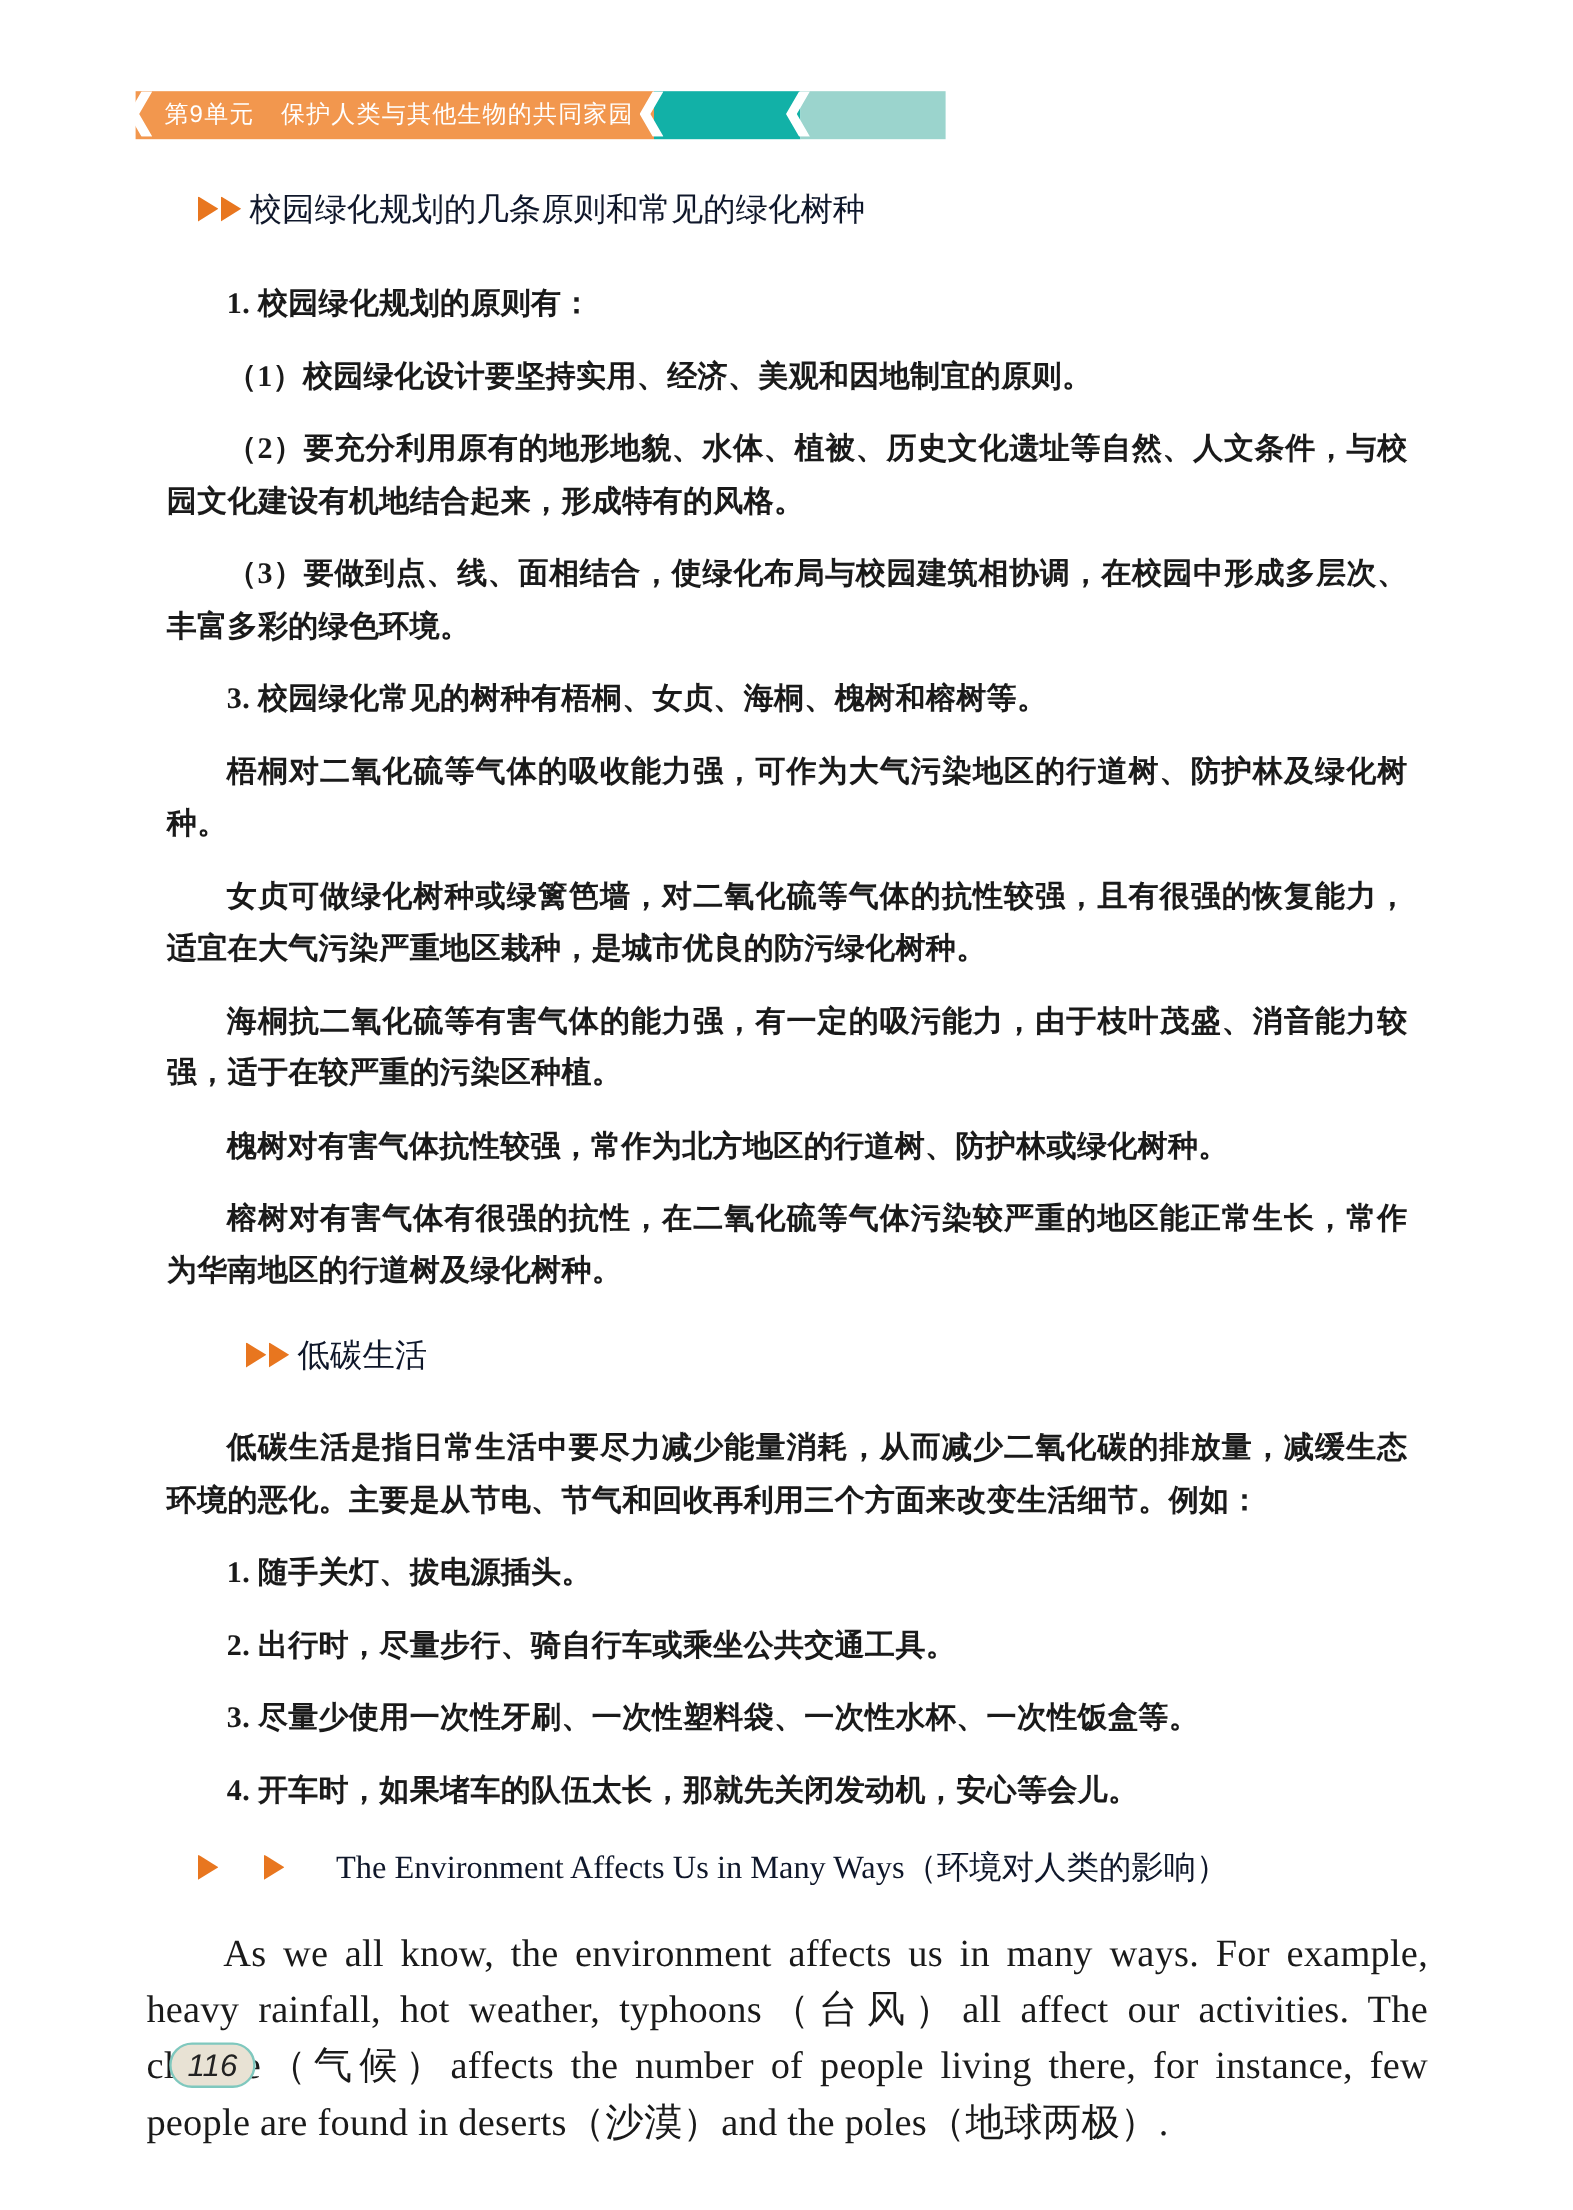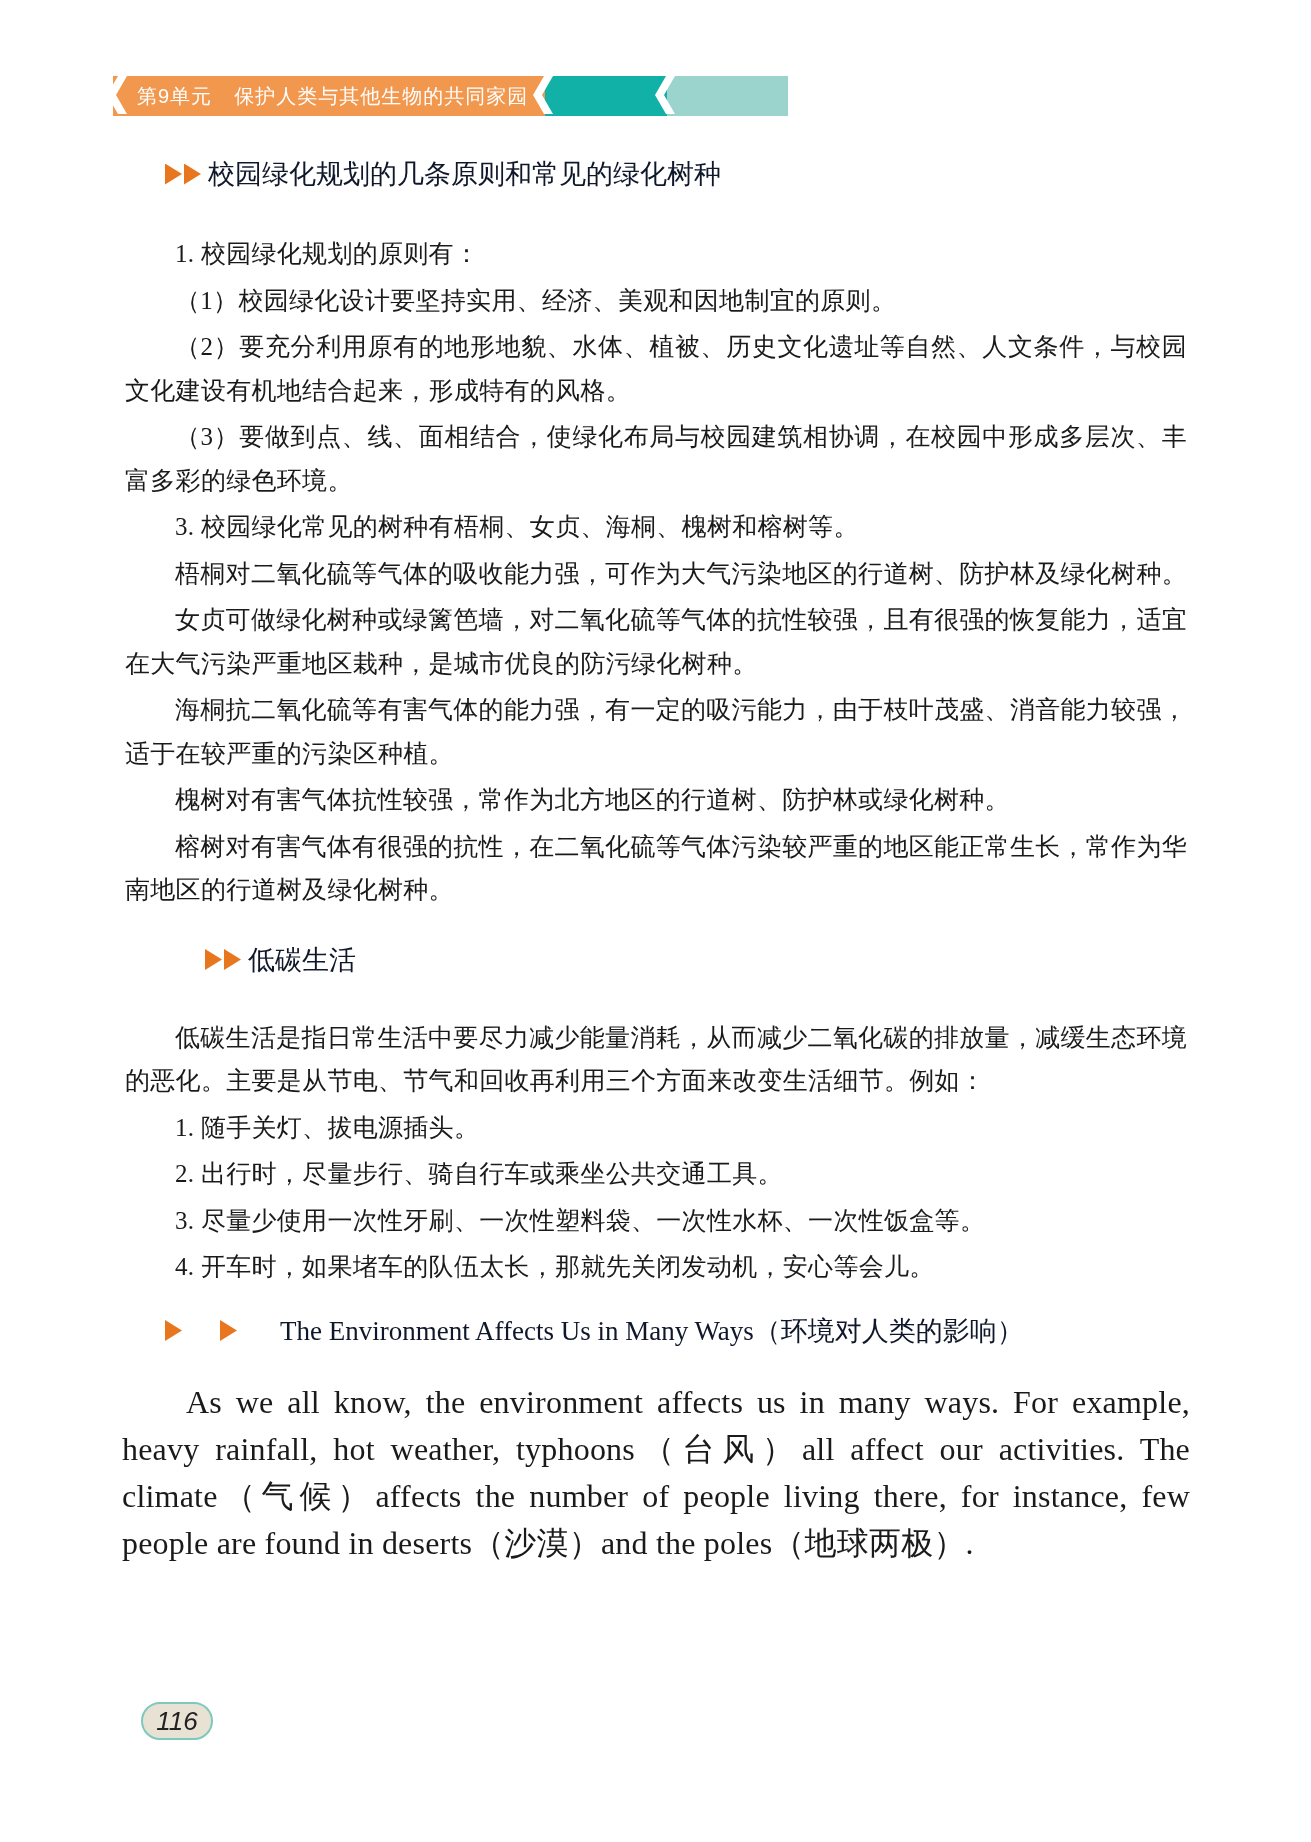--- a/index.html
+++ b/index.html
@@ -28,22 +28,22 @@
   
   .content{position:absolute;left:122px;top:0;width:1068px;padding-top:156px;}
   .sec-heading{display:flex;align-items:center;margin:0 0 40px 43px;
     color:#0f172a;font-size:27px;font-weight:400;line-height:36px;}
   .sec-heading .tri{display:inline-block;width:17px;height:21px;background:#E8761F;
     clip-path:polygon(0 0,100% 50%,0 100%);margin-right:2px;flex:0 0 auto;}
   .sec-heading .tri + .tri{margin-right:7px;}
   .h2-spacer{margin-top:30px;margin-bottom:38px;padding-left:40px;}
   .h3-spacer{margin-top:24px;margin-bottom:30px;gap:36px;}
 
-  p.body{margin:3px;font-size:25px;line-height:43.5px;text-align:justify;
-    text-indent:2em;letter-spacing:0.3px;}
+  p.body{margin:17px;font-size:25px;line-height:43.5px;text-align:justify;
+    text-indent:2em;letter-spacing:0.3px;font-weight:bold;}
   p.body-en{margin:0;font-size:32px;line-height:47px;text-align:justify;
     text-indent:2em;letter-spacing:0.2px;}
 
   
   .page-badge{position:absolute;left:141px;top:1702px;width:72px;height:38px;
     background:#E8E2D4;border:2px solid #7FC8BE;border-radius:21px;box-sizing:border-box;
     display:flex;align-items:center;justify-content:center;
     font-family:"Liberation Sans","DejaVu Sans",sans-serif;
     font-style:italic;font-size:26px;color:#222222;}
 </style>

